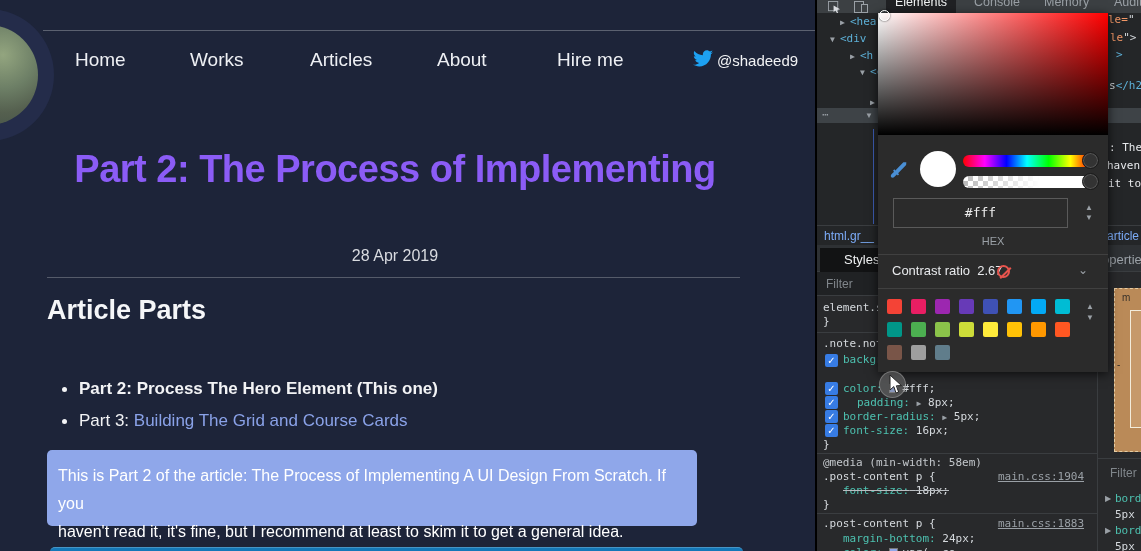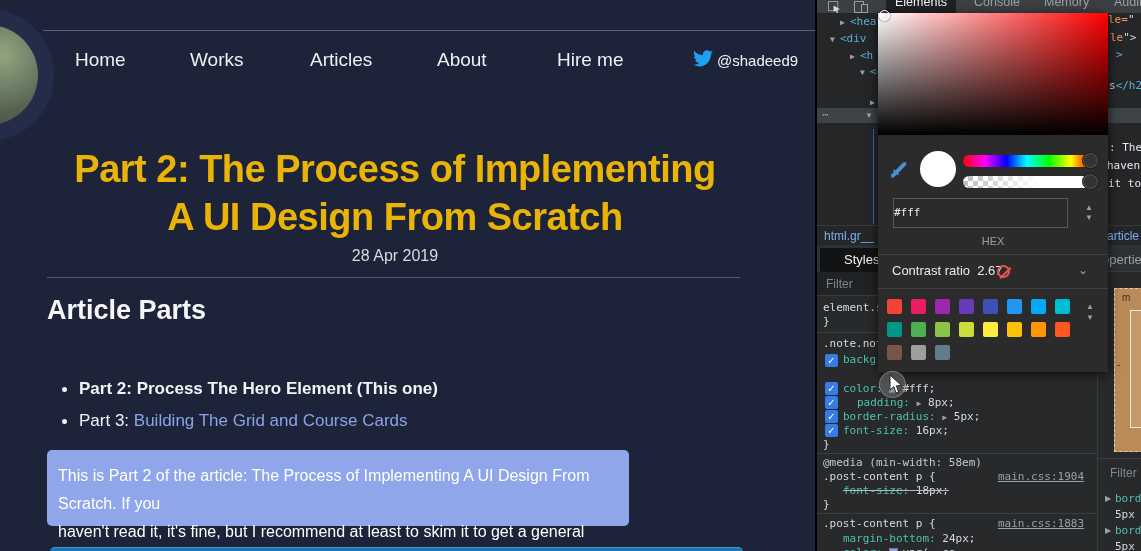--- a/index.html
+++ b/index.html
@@ -12,29 +12,29 @@
 
   
   #page { position:absolute; left:0; top:7px; width:815px; height:551px; background:#1d2439; overflow:hidden; }
   .topline { position:absolute; left:43px; top:23px; width:772px; height:1px; background:rgba(255,255,255,0.28); }
   .avatar-ring { position:absolute; left:-78px; top:2px; width:132px; height:132px; border-radius:50%; background:#242c4a; }
   .avatar { position:absolute; left:-62px; top:18px; width:100px; height:100px; border-radius:50%;
             background:radial-gradient(circle at 65% 30%, #93a57f 0%, #6d7f66 35%, #55604f 60%, #3c4a44 100%); }
   .navlink { position:absolute; top:42px; color:#eef0f4; font-size:19px; white-space:nowrap; }
   .tw-handle { position:absolute; top:45px; left:717px; color:#f2f3f5; font-size:15px; }
   .tw-icon { position:absolute; top:43px; left:693px; width:20px; height:17px; }
-  .title { position:absolute; left:0; top:138px; width:790px; text-align:center; color:#eab308;
+  .title { position:absolute; left:0; top:138px; width:790px; text-align:center; color:#8b5cf6;
            font-size:38px; font-weight:bold; line-height:48px; letter-spacing:-0.5px; }
   .date { position:absolute; left:0; top:240px; width:790px; text-align:center; color:#d9dbe0; font-size:16px; }
   .hr { position:absolute; left:47px; top:270px; width:693px; height:1px; background:rgba(255,255,255,0.25); }
   .h2 { position:absolute; left:47px; top:288px; color:#f5f6f8; font-size:27px; font-weight:bold; }
   .li { position:absolute; left:62px; color:#f2f3f5; font-size:17px; white-space:nowrap; }
   .bullet { display:inline-block; width:5px; height:5px; border-radius:50%; background:#f2f3f5; vertical-align:middle; margin-right:12px; }
   .plink { color:#8aa2e8; text-decoration:none; }
-  .note { position:absolute; left:47px; top:443px; width:582px; height:76px; background:#8fa7ea; border-radius:5px;
+  .note { position:absolute; left:47px; top:443px; width:650px; height:76px; background:#8fa7ea; border-radius:5px;
           color:#ffffff; font-size:16px; line-height:28px; padding:12px 11px; }
   .bluebar { position:absolute; left:50px; top:540px; width:693px; height:11px; background:#1478b8;
              border-radius:5px 5px 0 0; border-top:1px solid #4695c6; }
 
   
   #devtools { position:absolute; left:815px; top:0; width:326px; height:551px; background:#242628;
               border-left:2px solid #000; font-size:12px; color:#e8eaed; }
   .dt-tabbar { position:absolute; left:0; top:0; width:326px; height:13px; background:#3c4043; }
   .dt-tab { position:absolute; top:-9px; height:22px; line-height:22px; padding:0 9px; color:#9aa0a6; font-size:12.5px; }
   .dt-tab.active { background:#202124; color:#f1f3f4; }
@@ -87,21 +87,21 @@
   .track { position:absolute; left:85px; width:128px; height:12px; border-radius:6px; }
   .hue { top:142px; background:linear-gradient(to right,#f00 0%,#f0f 17%,#00f 34%,#0ff 50%,#0f0 67%,#ff0 84%,#f00 100%); }
   .alpha { top:163px;
     background-image:linear-gradient(to right, rgba(255,255,255,0) 0%, #fff 60%),
       linear-gradient(45deg,#bbb 25%,transparent 25%,transparent 75%,#bbb 75%),
       linear-gradient(45deg,#bbb 25%,#fff 25%,#fff 75%,#bbb 75%);
     background-size:100% 100%, 10px 10px, 10px 10px; background-position:0 0, 0 0, 5px 5px; }
   .knob { position:absolute; width:17px; height:17px; border-radius:50%; background:#333; border:1px solid #1a1a1a;
           box-shadow:inset 0 0 0 1px #555; }
   .hexbox { position:absolute; left:15px; top:185px; width:175px; height:30px; border:1px solid #5a5a5a;
-            color:#ececec; font-family:"DejaVu Sans Mono",monospace; font-size:11px; text-align:left; line-height:28px; }
+            color:#ececec; font-family:"DejaVu Sans Mono",monospace; font-size:13px; text-align:center; line-height:28px; }
   .hexspin { position:absolute; left:205px; top:190px; width:12px; height:22px; color:#9aa0a6; font-size:8px; line-height:10px; text-align:center; }
   .hexlabel { position:absolute; left:0; top:222px; width:230px; text-align:center; color:#9aa0a6; font-size:11px; }
   .pk-sep { position:absolute; left:0; width:230px; height:1px; background:#404040; }
   .contrast-label { position:absolute; left:14px; top:250px; font-size:13px; color:#e8eaed; }
   .no-icon { position:absolute; left:119px; top:252px; width:13px; height:13px; border:2px solid #e8544d; border-radius:50%; }
   .no-icon::after { content:""; position:absolute; left:-1px; top:4.5px; width:15px; height:2px; background:#e8544d; transform:rotate(-45deg); }
   .chev { position:absolute; left:200px; top:250px; color:#9aa0a6; font-size:12px; }
   .pal-row { position:absolute; left:9px; display:flex; gap:9px; }
   .sw { width:15px; height:15px; border-radius:2px; }
   .palspin { position:absolute; left:206px; top:288px; width:12px; height:24px; color:#9aa0a6; font-size:8px; line-height:11px; text-align:center; }
@@ -125,21 +125,21 @@
     <a class="navlink" style="left:190px">Works</a>
     <a class="navlink" style="left:310px">Articles</a>
     <a class="navlink" style="left:437px">About</a>
     <a class="navlink" style="left:557px">Hire me</a>
 
     <svg class="tw-icon" viewBox="0 0 24 20">
       <path fill="#1da1f2" d="M24 2.4c-.9.4-1.8.7-2.8.8 1-.6 1.8-1.6 2.2-2.7-1 .6-2 1-3.1 1.2C19.4.7 18.1 0 16.7 0c-2.7 0-4.9 2.2-4.9 4.9 0 .4 0 .8.1 1.1C7.7 5.8 4.1 3.8 1.7.9 1.2 1.7 1 2.5 1 3.4c0 1.7.9 3.2 2.2 4.1-.8 0-1.6-.2-2.2-.6v.1c0 2.4 1.7 4.4 3.9 4.8-.4.1-.8.2-1.3.2-.3 0-.6 0-.9-.1.6 2 2.4 3.4 4.6 3.4-1.7 1.3-3.8 2.1-6.1 2.1-.4 0-.8 0-1.2-.1 2.2 1.4 4.8 2.2 7.5 2.2 9.1 0 14-7.5 14-14v-.6c1-.7 1.8-1.6 2.5-2.5z"></path>
     </svg>
     <span class="tw-handle">@shadeed9</span>
 
-    <h1 class="title"><span>Part 2: The Process of Implementing</span><br><span>A UI Design From Scratch</span></h1>
+    <h1 class="title"><span>Part 2: The Process of Implementing</span><br></h1>
     <div class="date">28 Apr 2019</div>
     <div class="hr"></div>
     <h2 class="h2">Article Parts</h2>
 
     <div class="li" style="top:372px; font-weight:bold">
       <span class="bullet"></span><span>Part 2: Process The Hero Element (This one)</span>
     </div>
     <div class="li" style="top:404px">
       <span class="bullet"></span><span>Part 3: </span><a class="plink">Building The Grid and Course Cards</a>
     </div>

